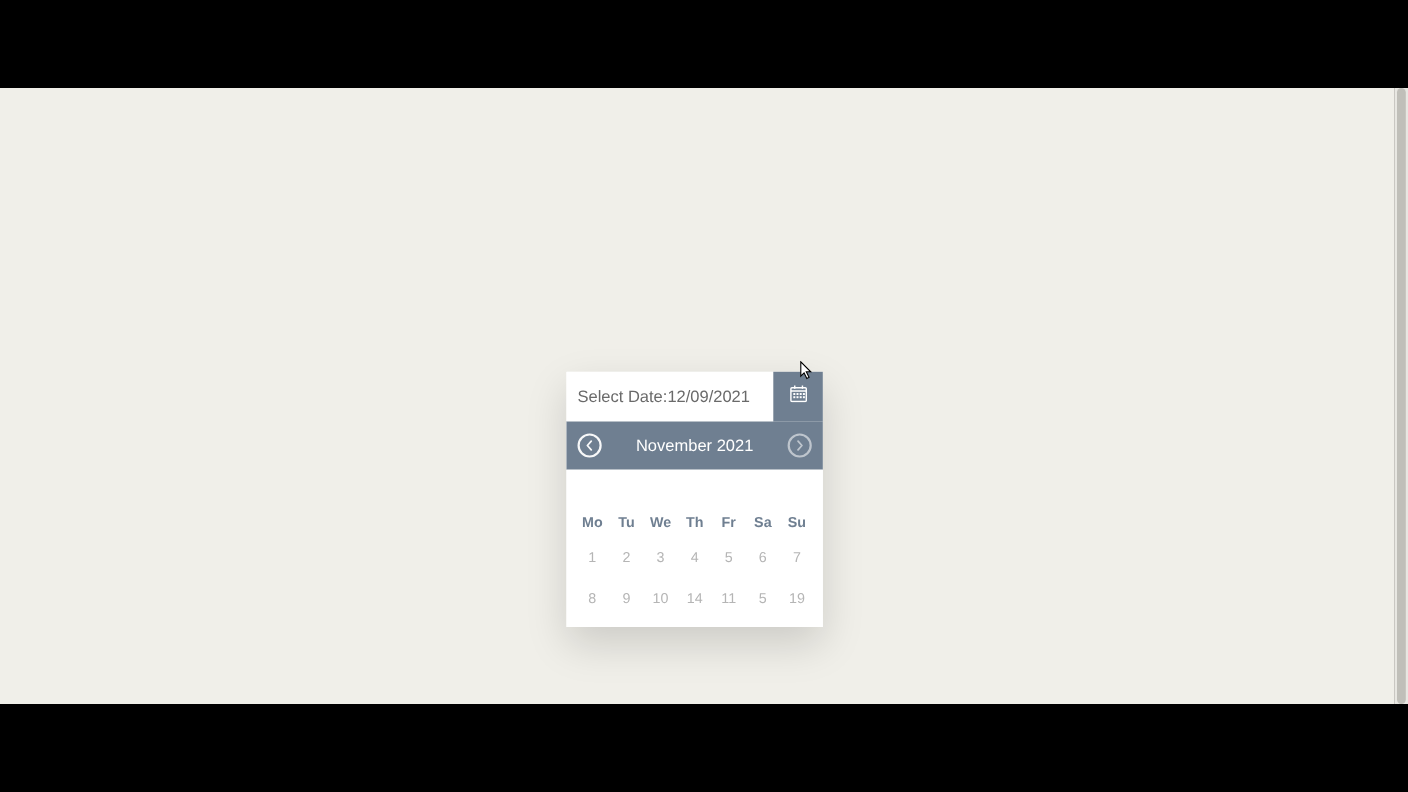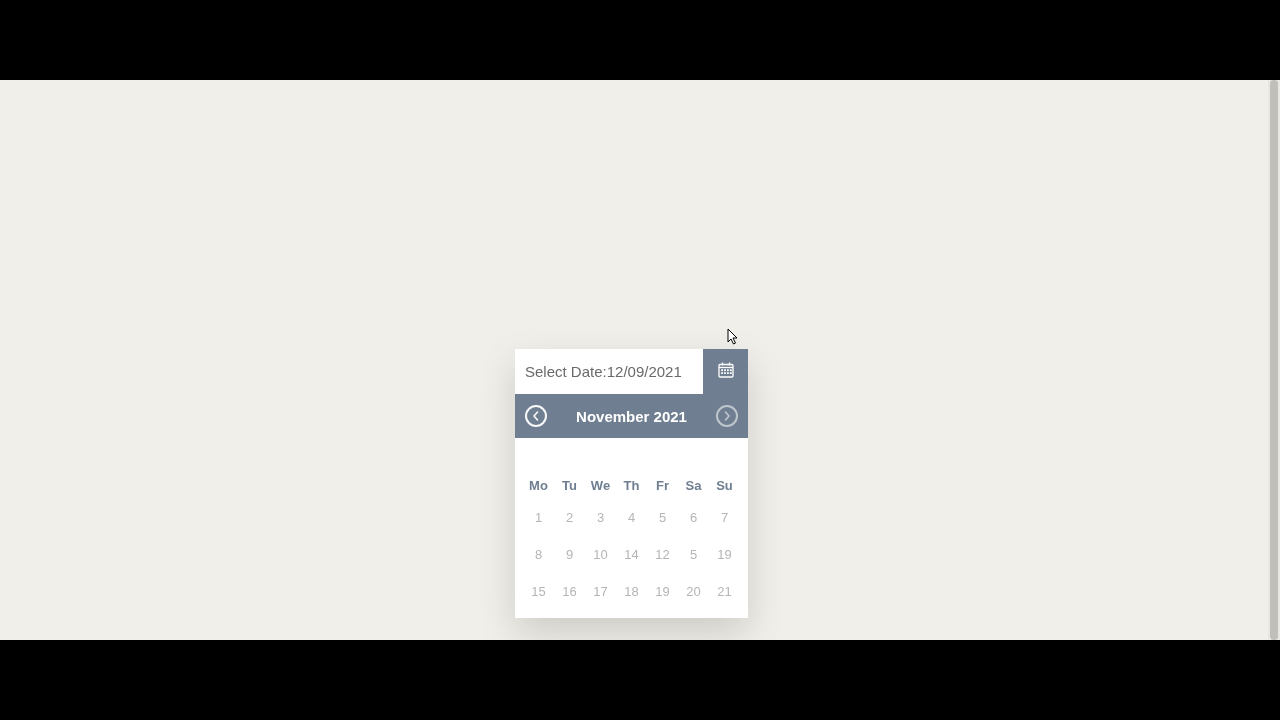--- a/index.html
+++ b/index.html
@@ -36,21 +36,21 @@
       top: 0;
       left: 2px;
       width: 8px;
       height: 100%;
       background: #c0bfb9;
       border-radius: 4px;
     }
     .datepicker-wrapper {
       position: absolute;
       left: 515px;
-      top: 269px;
+      top: 258px;
       width: 233px;
       background: #fff;
       box-shadow: 0 15px 35px rgba(0,0,0,0.15);
     }
     .header-row {
       display: flex;
       height: 45px;
       width: 100%;
     }
     .select-date-label {
@@ -92,21 +92,21 @@
     }
     .nav-btn.next {
       opacity: 0.55;
     }
     .nav-btn svg {
       display: block;
     }
     .month-label {
       color: #fff;
       font-size: 15px;
-      font-weight: 700;
+      font-weight: 400;
     }
     .calendar-body {
       background: #fff;
       padding: 10px 8px 8px 8px;
     }
     table {
       width: 100%;
       border-collapse: collapse;
       table-layout: fixed;
       margin-top: 24px;
@@ -207,32 +207,23 @@
             <td>4</td>
             <td>5</td>
             <td>6</td>
             <td>7</td>
           </tr>
           <tr>
             <td>8</td>
             <td>9</td>
             <td>10</td>
             <td>14</td>
-            <td>12</td>
+            <td>11</td>
             <td>5</td>
             <td>19</td>
-          </tr>
-          <tr>
-            <td>15</td>
-            <td>16</td>
-            <td>17</td>
-            <td>18</td>
-            <td>19</td>
-            <td>20</td>
-            <td>21</td>
           </tr>
         </tbody>
       </table>
     </div>
   </div>
 </div>
 
 <div class="scrollbar-track">
   <div class="scrollbar-thumb"></div>
 </div>

